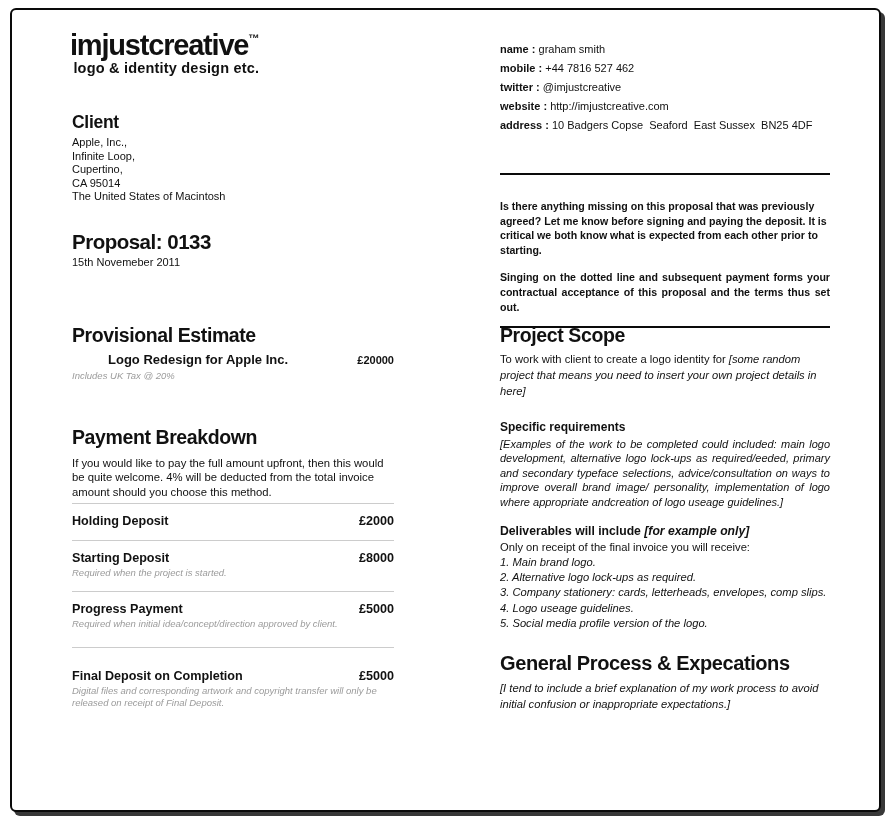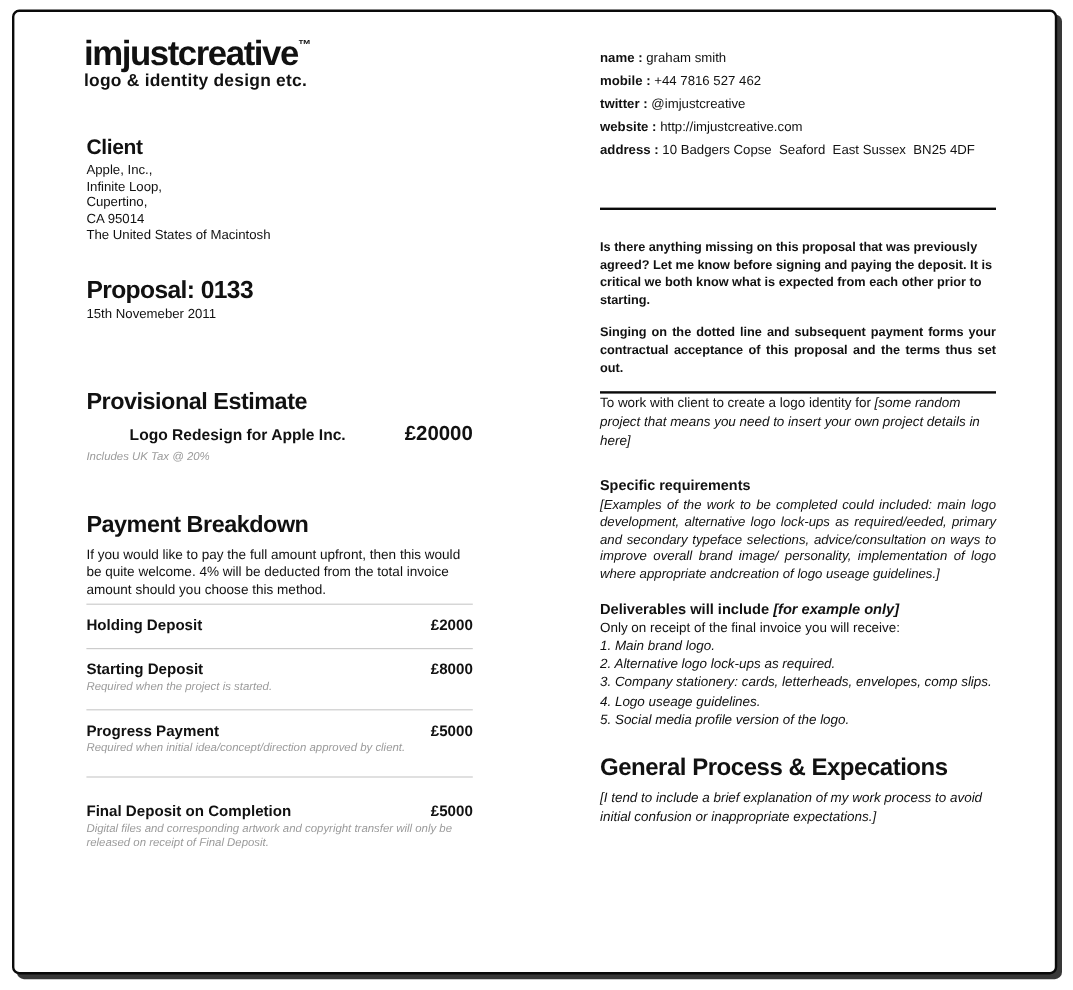--- a/index.html
+++ b/index.html
@@ -19,21 +19,21 @@
     left: 10px; top: 8px; right: 13px; bottom: 13px;
     background: #fff;
     border: 2px solid #0a0a0a;
     border-radius: 6px;
     box-shadow: 4px 4px 0 rgba(0,0,0,0.78);
   }
 
   .abs { position: absolute; }
 
   
-  .logo-block { left: 58px; top: 20px; }
+  .logo-block { left: 58px; top: 20px; text-align: right; }
   .logo-word { font-size: 29px; font-weight: bold; letter-spacing: -1.2px; line-height: 1.05; }
   .logo-tm { font-size: 11px; font-weight: bold; vertical-align: 13px; letter-spacing: 0; }
   .logo-tagline { font-size: 14.5px; font-weight: bold; letter-spacing: 0.2px; margin-top: 0px; }
 
   
   .contact-block { left: 488px; top: 30px; font-size: 11px; }
   .contact-row { line-height: 19px; white-space: pre-wrap; }
   .contact-label { font-weight: bold; }
 
   
@@ -54,21 +54,21 @@
   .notes-block .rule-bottom { margin-top: 12px; }
 
   
   .h-major { font-size: 19.5px; font-weight: bold; letter-spacing: -0.4px; }
   .h-minor { font-size: 12px; font-weight: bold; }
 
   
   .estimate-block { left: 60px; top: 314px; width: 322px; }
   .estimate-row { display: flex; justify-content: space-between; align-items: baseline; margin-top: 5px; }
   .estimate-item { font-size: 13px; font-weight: bold; padding-left: 36px; }
-  .estimate-amount { font-size: 17px; font-weight: bold; }
+  .estimate-amount { font-size: 11px; font-weight: bold; }
   .muted-note { font-size: 9.5px; font-style: italic; color: #9b9b9b; margin-top: 3px; }
 
   
   .payment-block { left: 60px; top: 416px; width: 322px; }
   .payment-intro { font-size: 11.3px; line-height: 14.4px; margin-top: 7px; width: 316px; }
   .pay-item { border-top: 1px solid #cccccc; padding-top: 10px; margin-top: 12px; }
   .pay-item.first { margin-top: 4px; }
   .pay-item.final { margin-top: 17px; padding-top: 21px; }
   .pay-row { display: flex; justify-content: space-between; align-items: baseline; }
   .pay-title { font-size: 12.6px; font-weight: bold; }
@@ -168,20 +168,21 @@
       <div class="pay-item final">
         <div class="pay-row">
           <span class="pay-title">Final Deposit on Completion</span>
           <span class="pay-amount">£5000</span>
         </div>
         <div class="pay-note">Digital files and corresponding artwork and copyright transfer will only be released on receipt of Final Deposit.</div>
       </div>
     </div>
 
     <div class="abs right-col">
+      <div class="h-major">Project Scope</div>
       <div class="scope-lead"><span>To work with client to create a logo identity for </span><span class="italic">[some random project that means you need to insert your own project details in here]</span></div>
 
       <div class="h-minor req-heading">Specific requirements</div>
       <div class="req-text">[Examples of the work to be completed could included: main logo development, alternative logo lock-ups as required/eeded, primary and secondary typeface selections, advice/consultation on ways to improve overall brand image/ personality, implementation of logo where appropriate andcreation of logo useage guidelines.]</div>
 
       <div class="h-minor deliv-heading"><span>Deliverables will include </span><span class="italic">[for example only]</span></div>
       <div class="deliv-intro">Only on receipt of the final invoice you will receive:</div>
       <div class="deliv-item">1. Main brand logo.</div>
       <div class="deliv-item">2. Alternative logo lock-ups as required.</div>
       <div class="deliv-item">3. Company stationery: cards, letterheads, envelopes, comp slips.</div>

